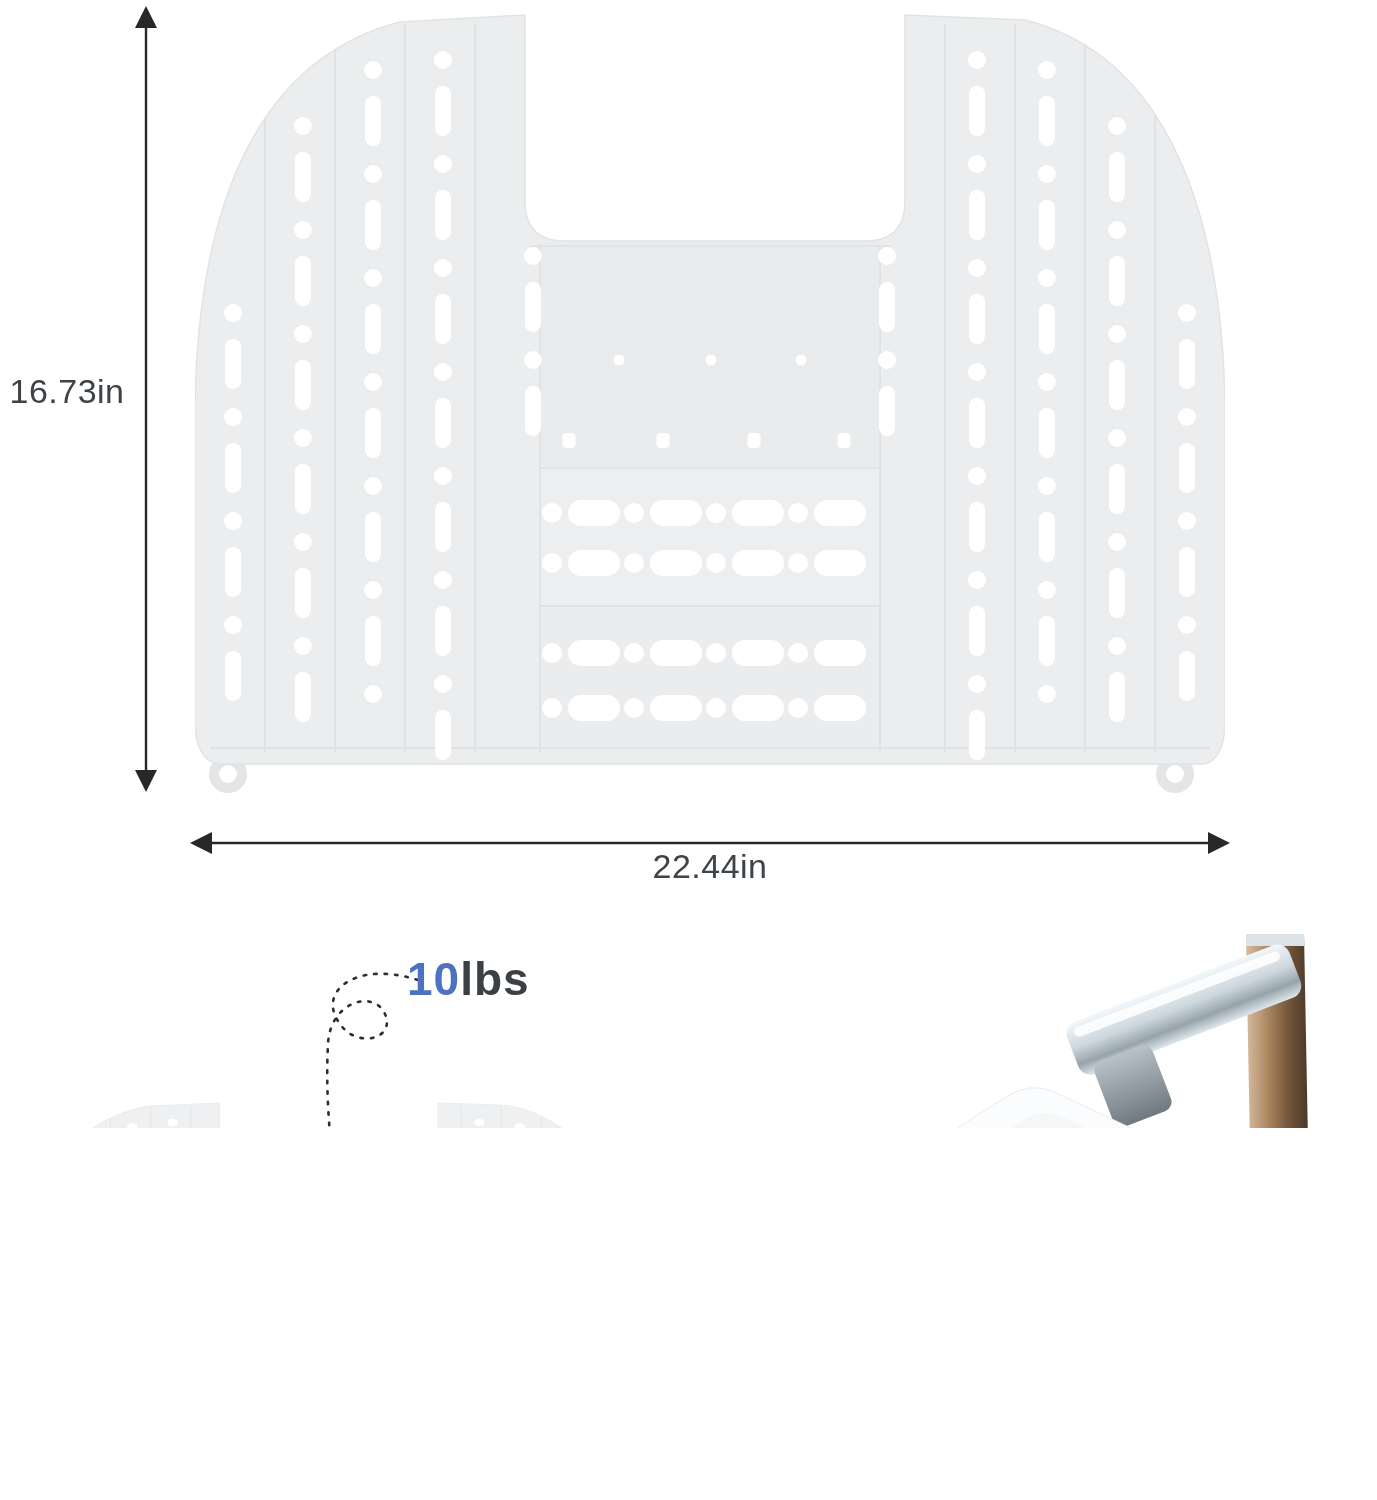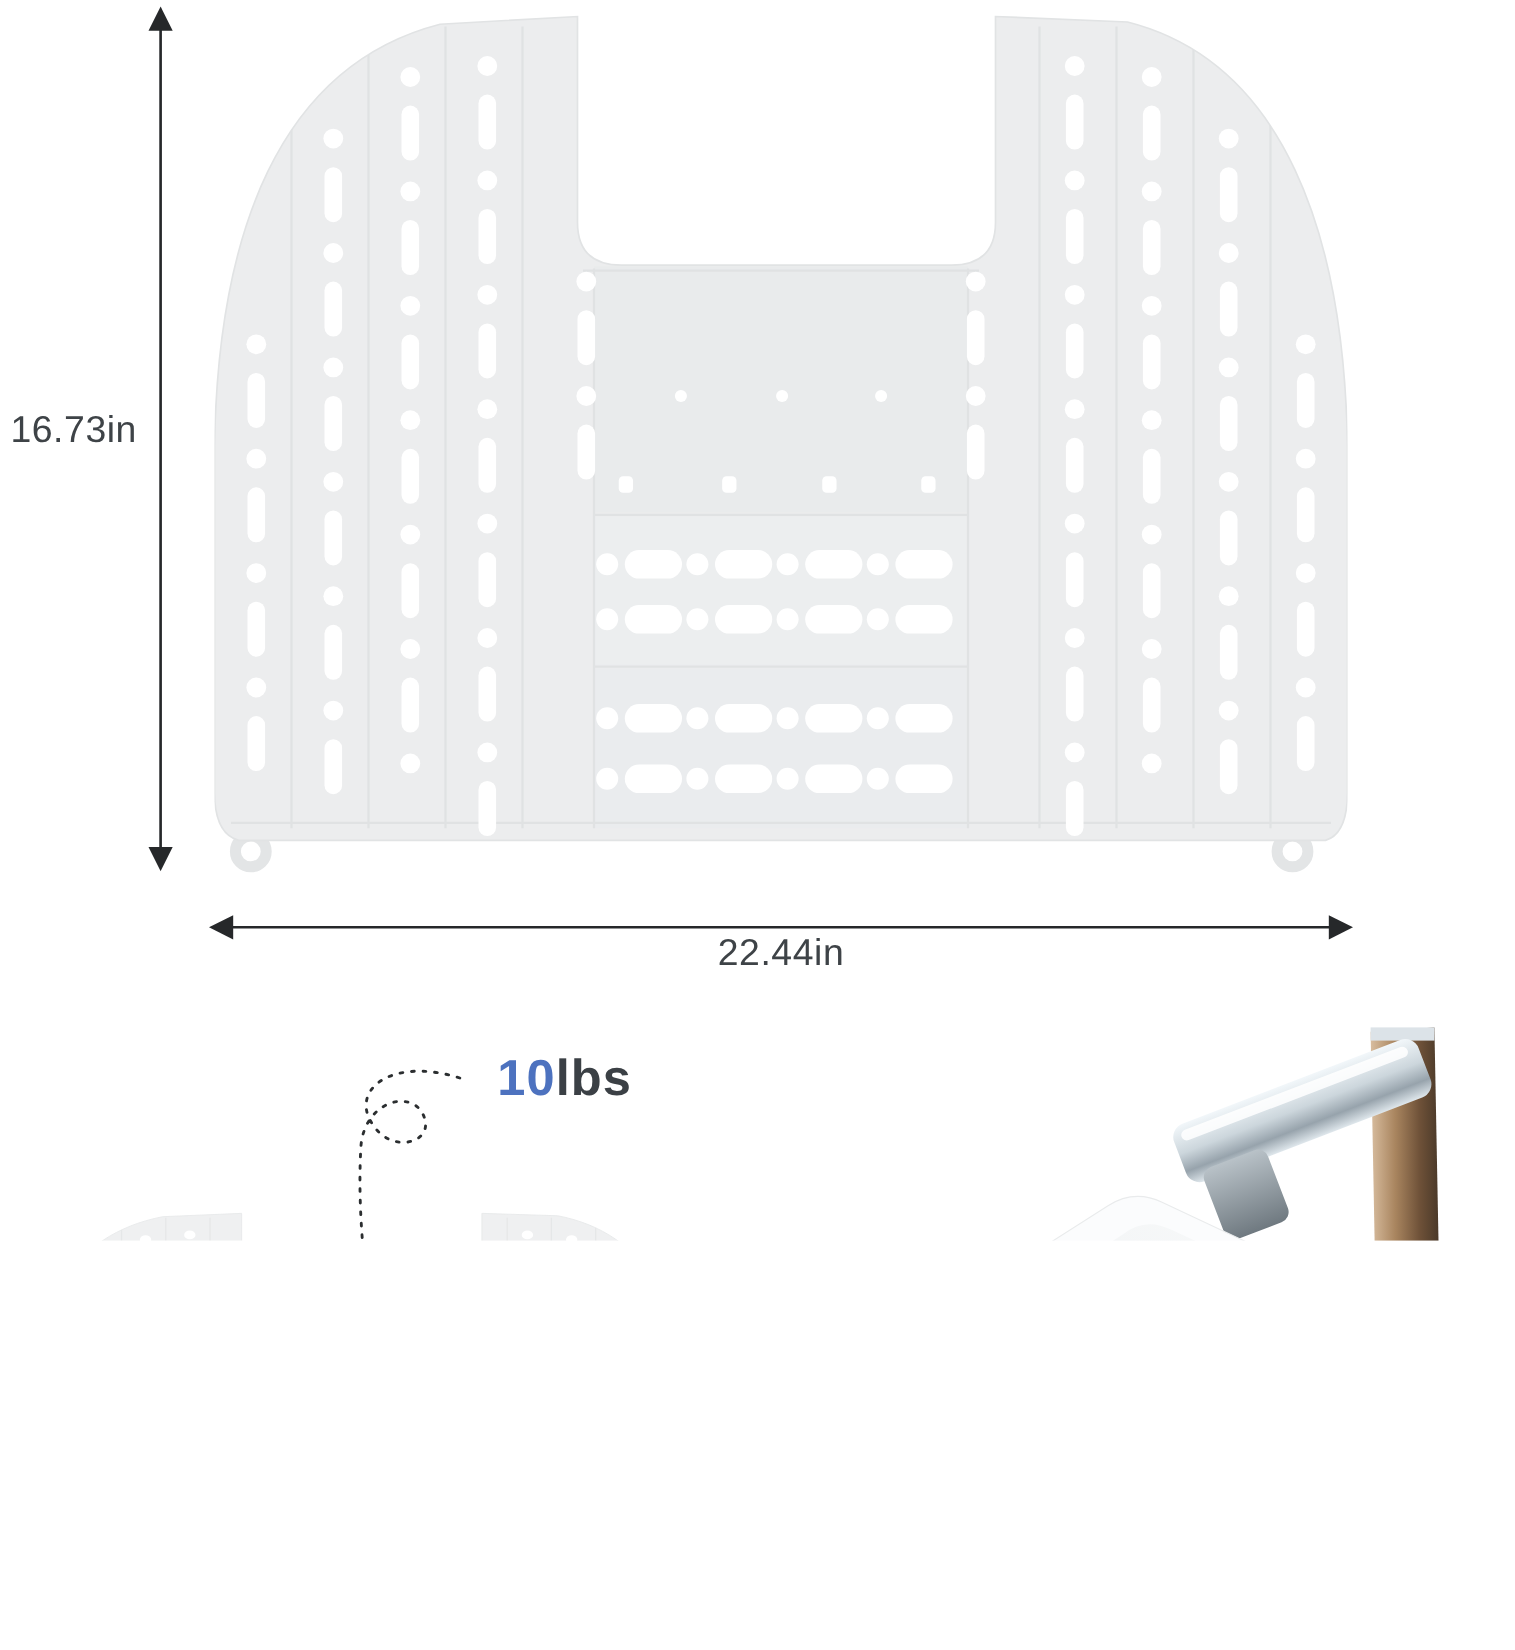--- a/index.html
+++ b/index.html
@@ -222,21 +222,21 @@
 
   <svg class="abs" style="left:30px;top:1100px;opacity:.82" width="592" height="348" viewBox="0 0 1030 800" preserveAspectRatio="none">
     <use href="#matSym"></use>
   </svg>
 
   <svg class="abs" style="left:300px;top:952px" width="150" height="240" viewBox="0 0 150 240">
     <path d="M118,28 C55,8 16,40 40,72 C58,98 98,86 84,60 C72,38 30,50 28,92 C26,130 28,168 33,212" fill="none" stroke="#2b2e30" stroke-width="2.6" stroke-linecap="round" stroke-dasharray="2.5,8"></path>
     <polygon points="34,234 25,214 44,217" fill="#2b2e30"></polygon>
   </svg>
 
-  <div class="abs weight-label" style="left:452px;top:952px">
+  <div class="abs weight-label" style="left:407px;top:952px">
     <span class="blue">10</span><span>lbs</span>
   </div>
 
   <svg class="abs" style="left:178px;top:1146px" width="300" height="240" viewBox="0 0 300 240">
     <defs>
       <radialGradient id="gOr" cx="38%" cy="30%" r="80%">
         <stop offset="0%" stop-color="#ffc35a"></stop>
           <stop offset="45%" stop-color="#f2a42a"></stop>
           <stop offset="100%" stop-color="#c07a12"></stop>
       </radialGradient>

